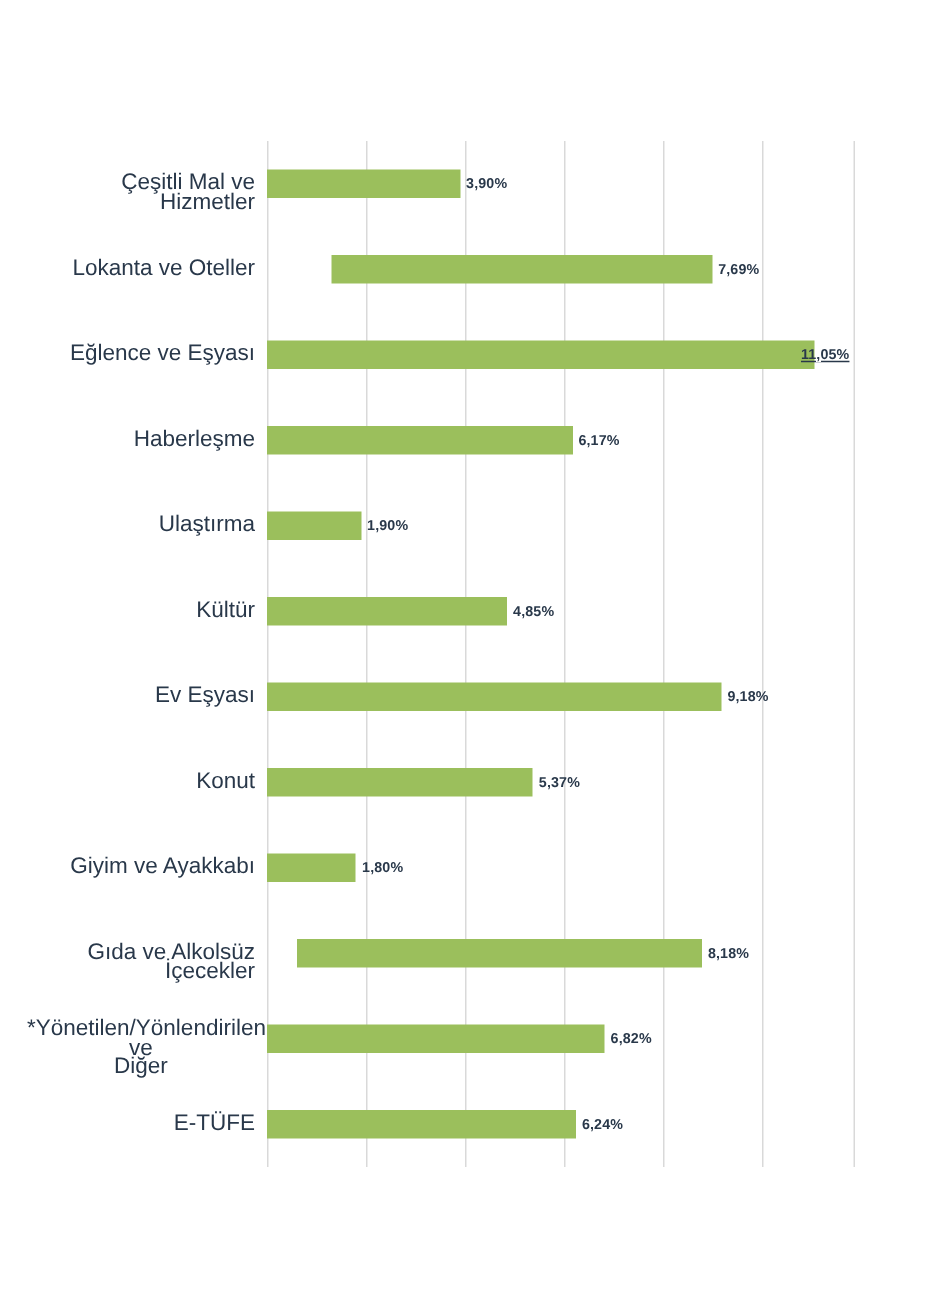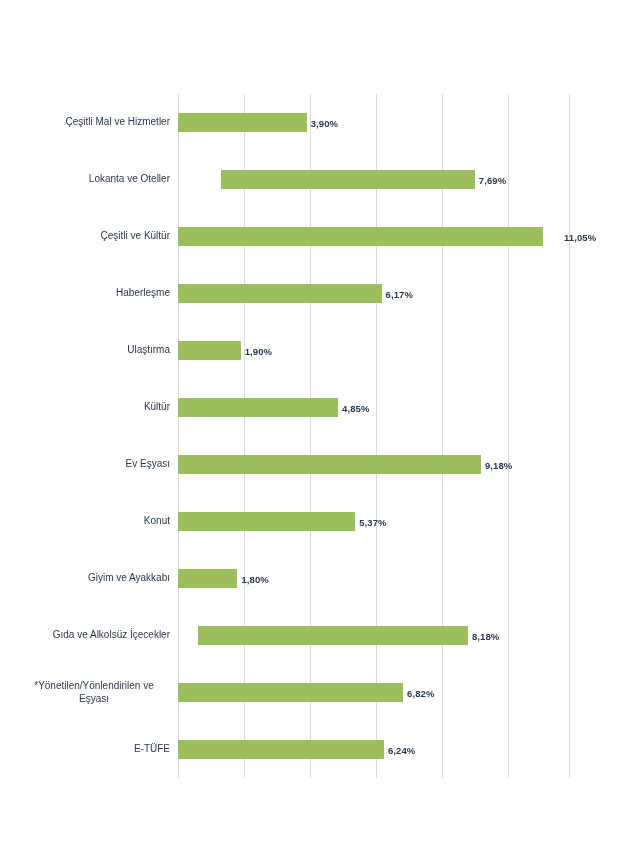--- a/index.html
+++ b/index.html
@@ -63,21 +63,21 @@
     color: #29384a;
     letter-spacing: 0.1px;
   }
 
   
   .cat-label-outer {
     position: absolute;
     left: 18px;
     width: 152px;
     text-align: right;
-    font-size: 10px;
+    font-size: 15px;
     color: #29384a;
     line-height: 12.5px;
   }
   .cat-label-outer.two-line {
     text-align: center;
   }
 </style>
 </head>
 <body>
 
@@ -93,21 +93,21 @@
       <div class="bar-row" style="top: 19px;">
         <div class="bar" title="Çeşitli Mal ve Hizmetler 3,90%" style="width: 128.709px; background: rgb(155, 191, 92);"></div>
         <div class="value-label" style="left: 132.709px; color: rgb(41, 56, 74);">3,90%</div>
       </div>
       <div class="bar-row" style="top: 76px; margin-left: 43px;">
         <div class="bar" title="Lokanta ve Oteller 7,69%" style="width: 253.787px; background: rgb(155, 191, 92);"></div>
         <div class="value-label" style="left: 257.787px; color: rgb(41, 56, 74);">7,69%</div>
       </div>
       <div class="bar-row" style="top: 133px;">
         <div class="bar" title="Eğlence ve Kültür 11,05%" style="width: 364.674px; background: rgb(155, 191, 92);"></div>
-        <div class="value-label" style="left: 386px; color: rgb(41, 56, 74);">11,05%</div>
+        <div class="value-label" style="left: 356px; color: rgb(41, 56, 74); text-decoration: underline;">11,05%</div>
       </div>
       <div class="bar-row" style="top: 190px;">
         <div class="bar" title="Haberleşme 6,17%" style="width: 203.624px; background: rgb(155, 191, 92);"></div>
         <div class="value-label" style="left: 207.624px; color: rgb(41, 56, 74);">6,17%</div>
       </div>
       <div class="bar-row" style="top: 247px;">
         <div class="bar" title="Ulaştırma 1,90%" style="width: 62.7042px; background: rgb(155, 191, 92);"></div>
         <div class="value-label" style="left: 66.7042px; color: rgb(41, 56, 74);">1,90%</div>
       </div>
       <div class="bar-row" style="top: 304px;">
@@ -139,21 +139,21 @@
         <div class="value-label" style="left: 209.934px; color: rgb(41, 56, 74);">6,24%</div>
       </div>
     </div>
 <div class="cat-label-outer" style="color: rgb(41, 56, 74); top: 116.25px; left: 18px; width: 152px;">
       <div>Çeşitli Mal ve Hizmetler</div>
     </div>
     <div class="cat-label-outer" style="color: rgb(41, 56, 74); top: 173.25px; left: 18px; width: 152px;">
       <div>Lokanta ve Oteller</div>
     </div>
     <div class="cat-label-outer" style="color: rgb(41, 56, 74); top: 230.25px; left: 18px; width: 152px;">
-      <div>Çeşitli ve Kültür</div>
+      <div>Eğlence ve Eşyası</div>
     </div>
     <div class="cat-label-outer" style="color: rgb(41, 56, 74); top: 287.25px; left: 18px; width: 152px;">
       <div>Haberleşme</div>
     </div>
     <div class="cat-label-outer" style="color: rgb(41, 56, 74); top: 344.25px; left: 18px; width: 152px;">
       <div>Ulaştırma</div>
     </div>
     <div class="cat-label-outer" style="color: rgb(41, 56, 74); top: 401.25px; left: 18px; width: 152px;">
       <div>Kültür</div>
     </div>
@@ -164,18 +164,18 @@
       <div>Konut</div>
     </div>
     <div class="cat-label-outer" style="color: rgb(41, 56, 74); top: 572.25px; left: 18px; width: 152px;">
       <div>Giyim ve Ayakkabı</div>
     </div>
     <div class="cat-label-outer" style="color: rgb(41, 56, 74); top: 629.25px; left: 18px; width: 152px;">
       <div>Gıda ve Alkolsüz İçecekler</div>
     </div>
     <div class="cat-label-outer two-line" style="color: rgb(41, 56, 74); top: 680px; left: 18px; width: 152px;">
       <div>*Yönetilen/Yönlendirilen ve</div>
-      <div>Eşyası</div>
+      <div>Diğer</div>
     </div>
     <div class="cat-label-outer" style="color: rgb(41, 56, 74); top: 743.25px; left: 18px; width: 152px;">
       <div>E-TÜFE</div>
     </div>
   </div>
 
 </body></html>

